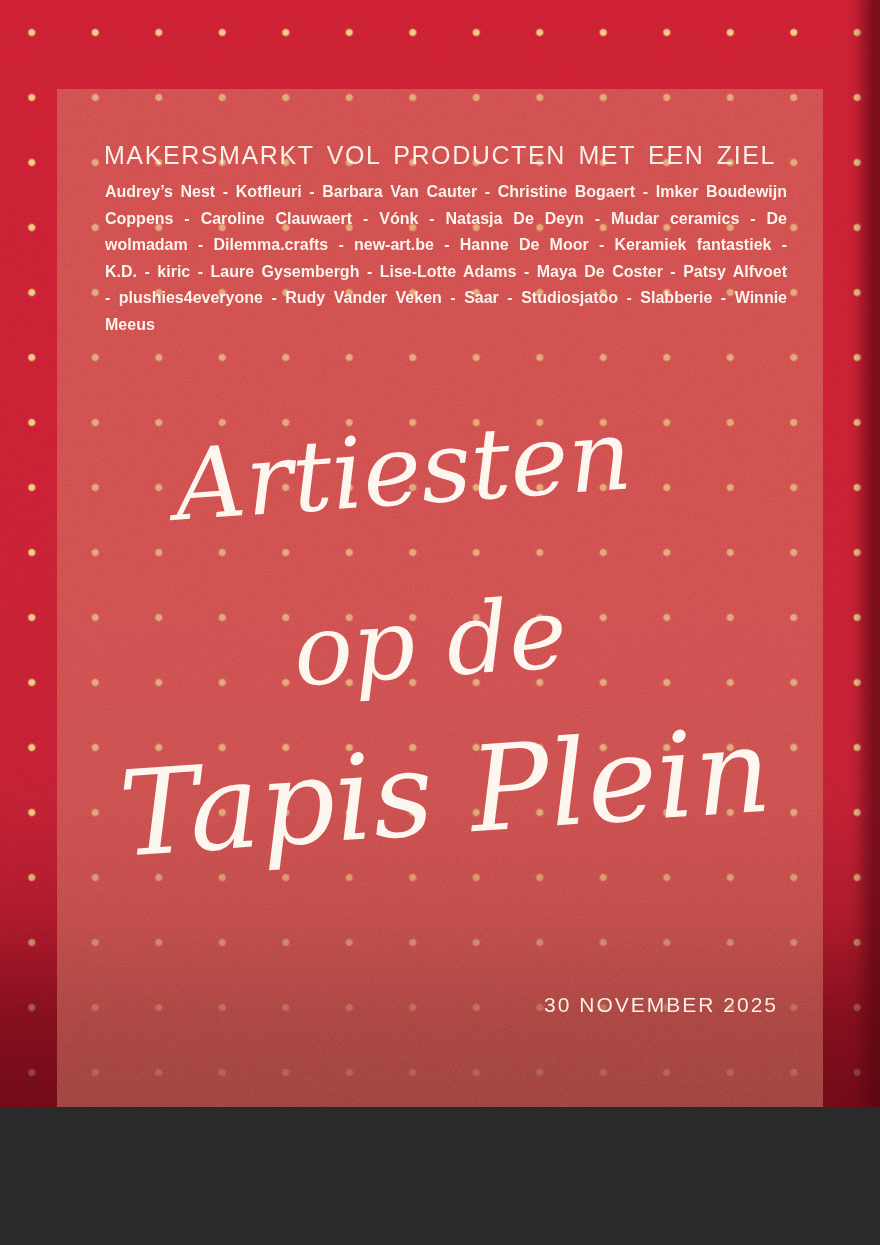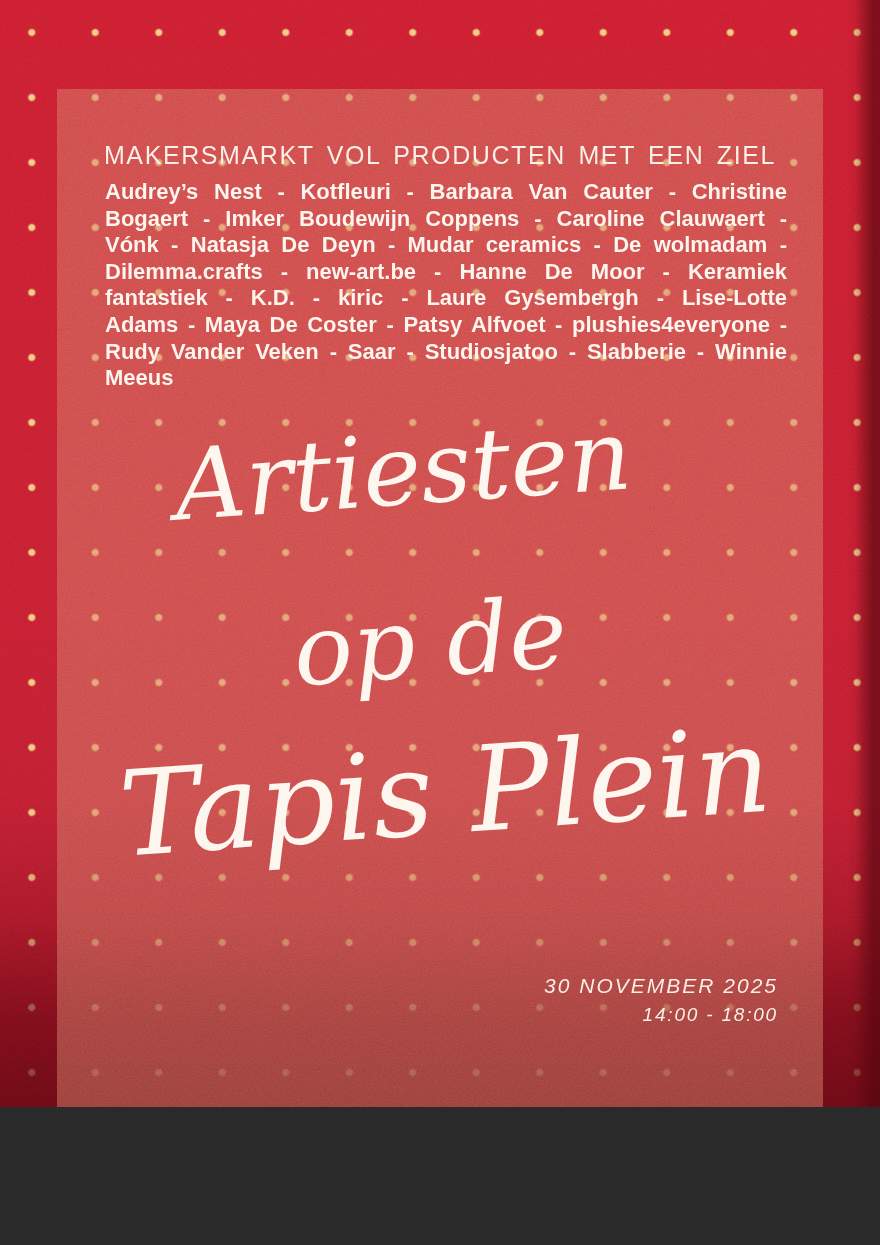--- a/index.html
+++ b/index.html
@@ -51,21 +51,21 @@
     word-spacing: 4px;
   }
   .makers {
     position: absolute;
     top: 90px;
     left: 48px;
     right: 36px;
     margin: 0;
     text-align: justify;
     color: #fdf7f1;
-    font-size: 22px;
+    font-size: 16px;
     font-weight: 700;
     line-height: 26.6px;
     word-spacing: 3px;
   }
   .script {
     position: absolute;
     transform: translate(-50%, -50%) rotate(-4deg);
     white-space: nowrap;
     font-family: "DejaVu Serif", serif;
     font-style: italic;
@@ -76,23 +76,21 @@
   .script-1 { left: 346px; top: 381px; font-size: 98px; }
   .script-2 { left: 373px; top: 553px; font-size: 98px; }
   .script-3 { left: 388px; top: 703px; font-size: 118px; }
   .caps {
     color: #fbf3ec;
     font-weight: 400;
   }
   .date-block {
     position: absolute;
     right: 45px;
-    top: 882px;
-    text-align: right;
-    font-style: italic;
+    top: 901px;
   }
   .date-line {
     font-size: 21px;
     letter-spacing: 2px;
     line-height: 30px;
   }
   .time-line {
     font-size: 19px;
     letter-spacing: 1.8px;
     line-height: 28px;
@@ -152,21 +150,20 @@
     <p class="makers">Audrey’s Nest - Kotfleuri - Barbara Van Cauter - Christine Bogaert - Imker Boudewijn Coppens - Caroline Clauwaert - Vónk - Natasja De Deyn - Mudar ceramics - De wolmadam - Dilemma.crafts - new-art.be - Hanne De Moor - Keramiek fantastiek - K.D. - kiric - Laure Gysembergh - Lise-Lotte Adams - Maya De Coster - Patsy Alfvoet - plushies4everyone - Rudy Vander Veken - Saar - Studiosjatoo - Slabberie - Winnie Meeus</p>
 
     <div class="script script-1">Artiesten</div>
 
     <div class="script script-2">op de</div>
 
     <div class="script script-3">Tapis Plein</div>
 
     <div class="date-block">
       <div class="caps date-line">30 NOVEMBER 2025</div>
-      <div class="caps time-line">14:00 - 18:00</div>
     </div>
 
 
   </div>
 
   <div class="logo">
     <div class="logo-label">WETTEREN</div>
     <svg class="logo-w" width="56" height="40" viewBox="0 0 96 66" xmlns="http://www.w3.org/2000/svg">
       <rect x="2" y="2" width="25" height="11" fill="#e79a3c"></rect>
       <polyline points="11,7 32,59 48,21 64,59 85,7" fill="none" stroke="#e79a3c" stroke-width="14" stroke-linecap="butt" stroke-linejoin="miter"></polyline>

